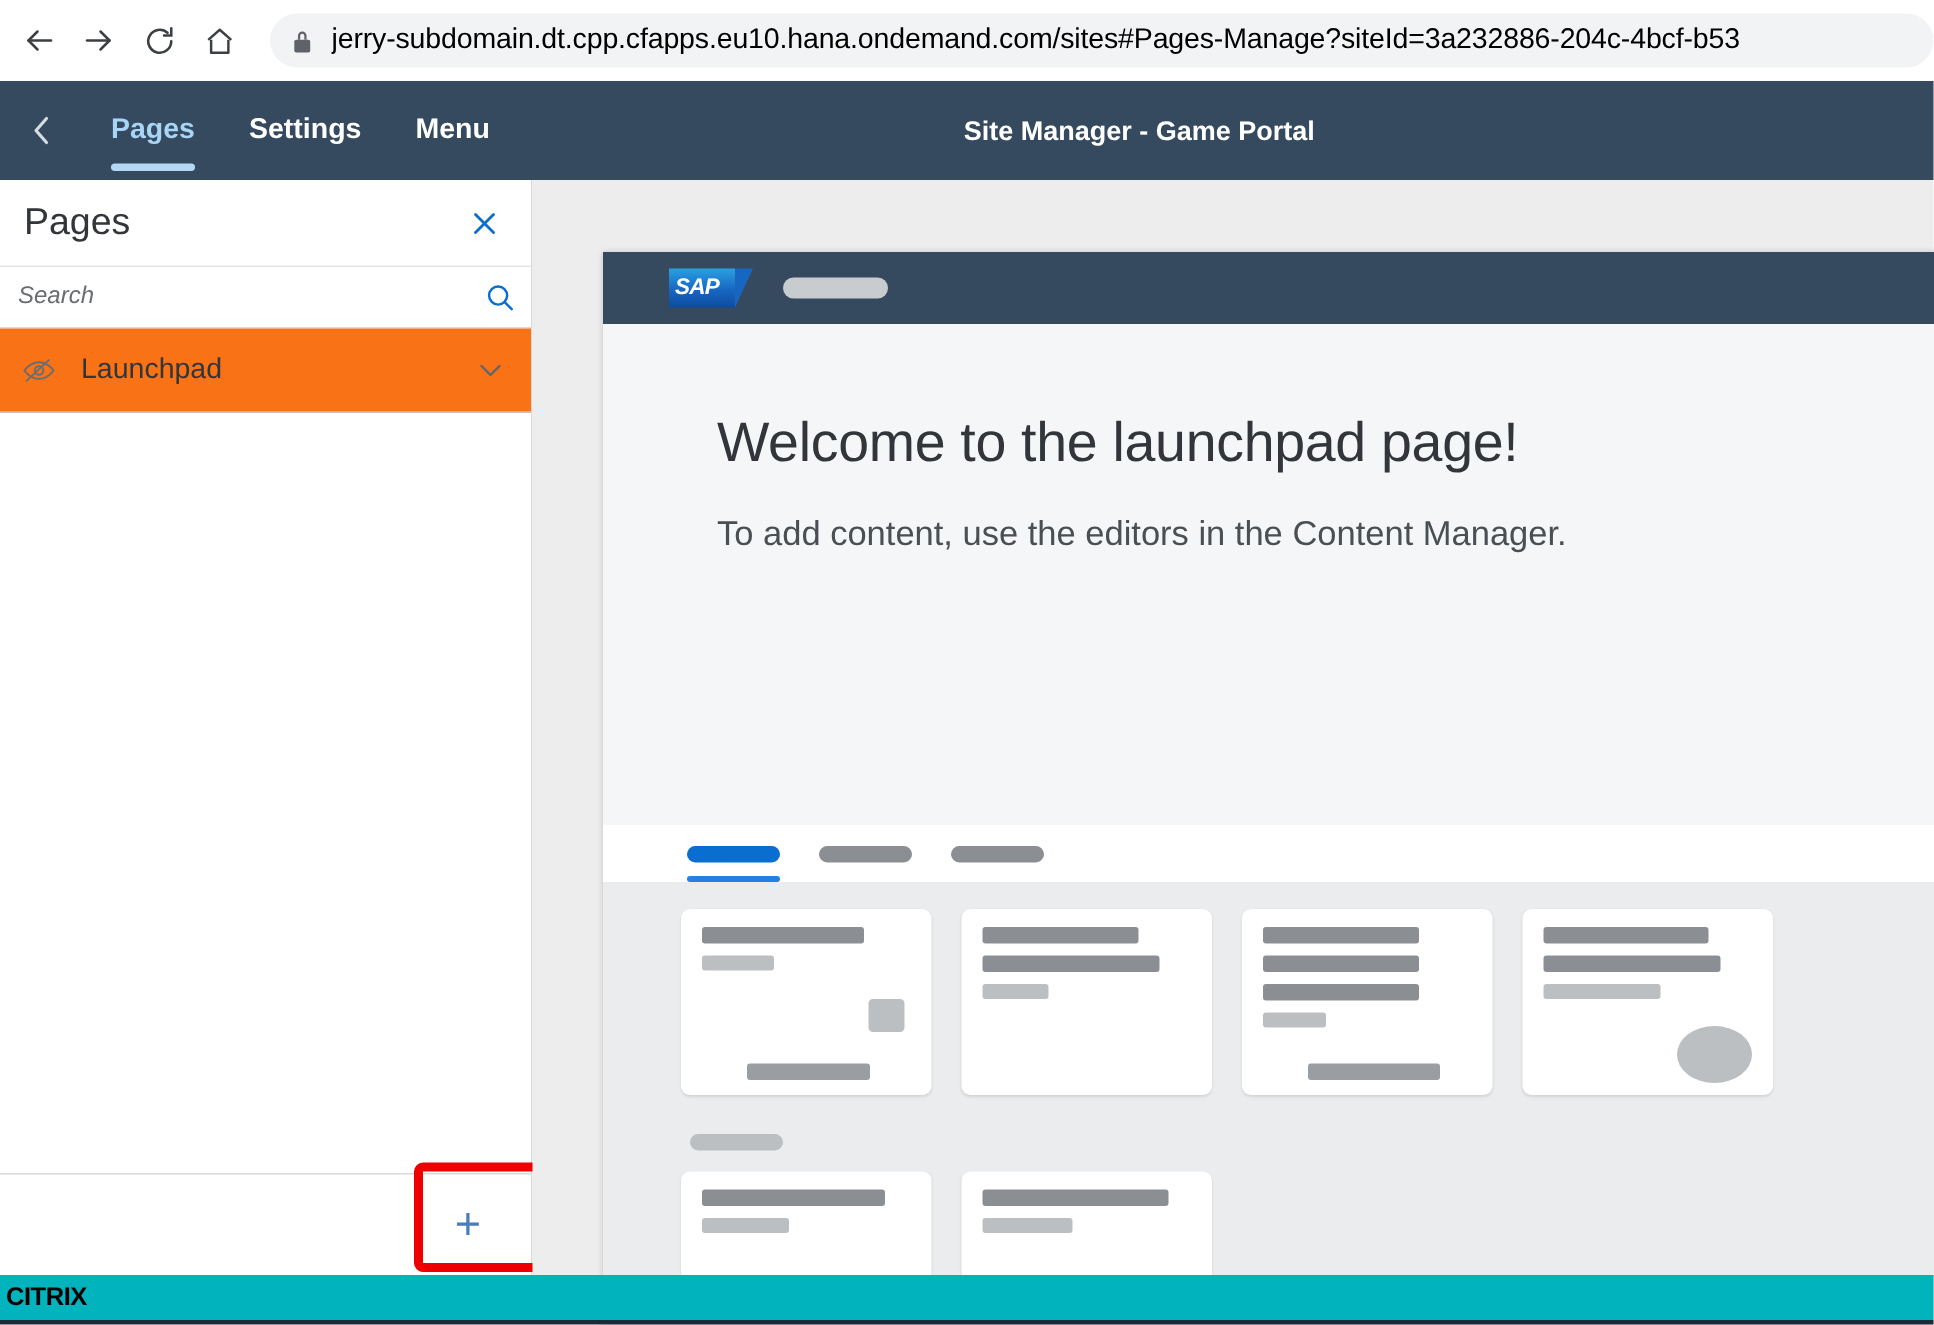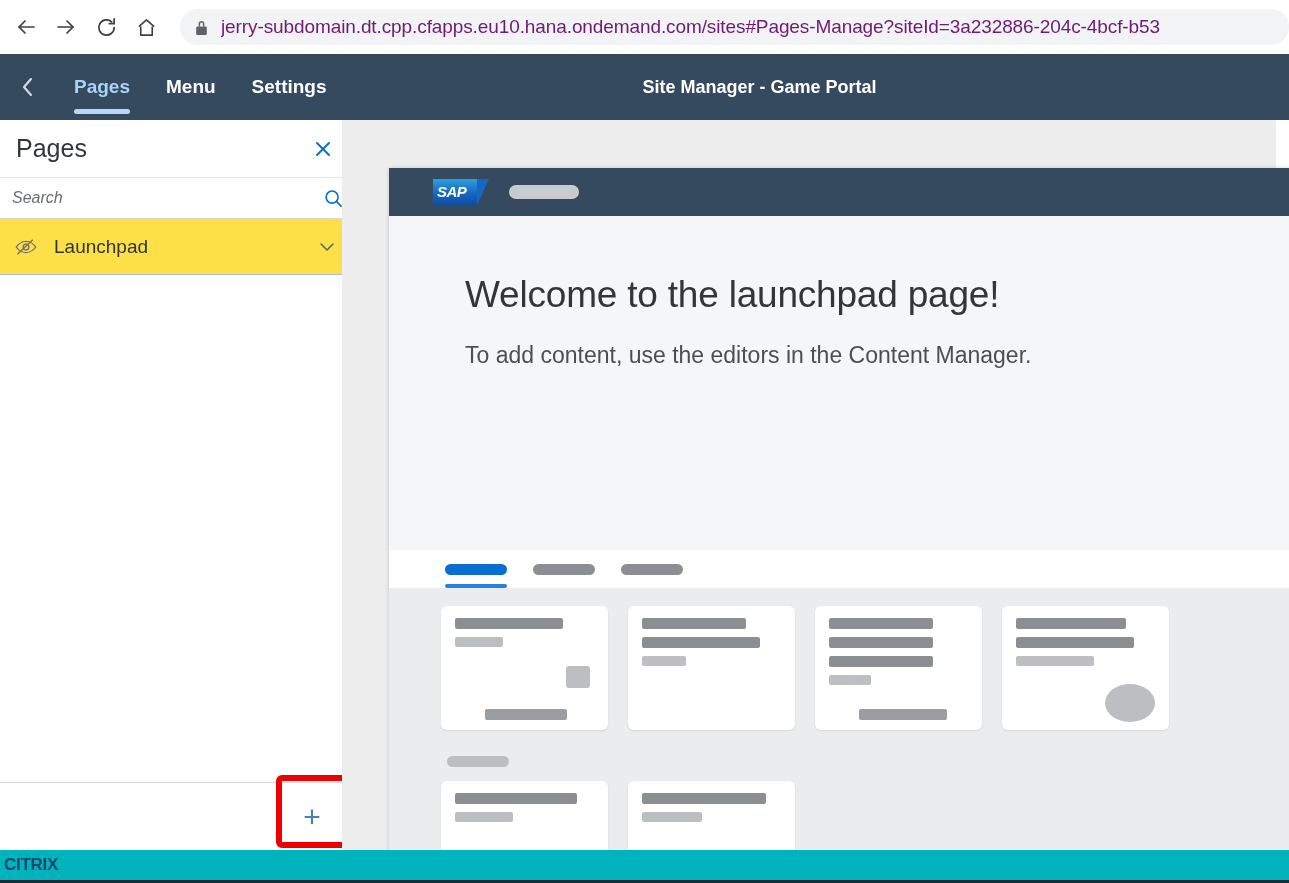--- a/index.html
+++ b/index.html
@@ -31,21 +31,21 @@
     background: #f1f3f4;
     border-radius: 18px;
     display: flex; align-items: center;
     padding: 0 14px;
     overflow: hidden;
     white-space: nowrap;
   }
   #lock-icon { flex: 0 0 auto; margin-right: 12px; display: flex; }
   #url-text {
     font-size: 19px;
-    color: #701a75;
+    color: #000000;
     letter-spacing: -0.1px;
     white-space: nowrap;
     overflow: hidden;
   }
 
   
   #app-header {
     position: absolute; left: 0; top: 54px; width: 1289px; height: 66px;
     background: #354a5f;
     display: flex; align-items: stretch;
@@ -117,21 +117,21 @@
     background: transparent;
   }
   #search-input::placeholder { color: #6a6d70; font-style: italic; opacity: 1; }
   #search-icon { color: #0a6ed1; display: flex; align-items: center; }
 
   #page-list { flex: 1 1 auto; }
   .page-item {
     height: 56px;
     display: flex; align-items: center;
     padding: 0 16px 0 14px;
-    background: #fde047;
+    background: #f97316;
     border-bottom: 1px solid #9ec2e0;
   }
   .page-item .eye { width: 34px; color: #6a6d70; display: flex; align-items: center; }
   .page-item .label { flex: 1 1 auto; font-size: 19px; color: #32363a; padding-left: 6px; }
   .page-item .chev { color: #5b6670; display: flex; align-items: center; }
 
   #sidebar-footer {
     height: 68px;
     border-top: 1px solid #d9d9d9;
     display: flex; align-items: center; justify-content: flex-end;
@@ -146,21 +146,21 @@
   }
   #add-highlight {
     position: absolute; left: 276px; top: 775px; width: 89px; height: 73px;
     border: 6px solid #ee0000;
     border-radius: 6px;
     pointer-events: none;
   }
 
   
   #canvas {
-    position: absolute; left: 342px; top: 120px; width: 934px; height: 730px;
+    position: absolute; left: 355px; top: 120px; width: 934px; height: 730px;
     background: #ededed;
   }
   #preview-shell {
     position: absolute; left: 47px; top: 48px; width: 1000px; height: 720px;
     background: #f7f7f7;
     box-shadow: 0 0 4px rgba(0,0,0,0.18);
     overflow: hidden;
   }
   #shell-bar {
     height: 48px; background: #354a5f;
@@ -266,21 +266,21 @@
   .tile.short { height: 80px; }
 
   
   #citrix-bar {
     position: absolute; left: 0; top: 850px; width: 1289px; height: 30px;
     background: #00b3bd;
     display: flex; align-items: center;
     padding-left: 4px;
   }
   #citrix-logo {
-    font-size: 17px; font-weight: bold; color: #0c4a6e;
+    font-size: 17px; font-weight: bold; color: #000000;
     letter-spacing: -0.3px;
   }
   #bottom-edge {
     position: absolute; left: 0; top: 880px; width: 1289px; height: 3px;
     background: #1b2a3a;
   }
 </style>
 </head>
 <body>
 
@@ -324,24 +324,24 @@
   <div id="back-chevron">
     <svg width="22" height="26" viewBox="0 0 22 26" fill="none" stroke="currentColor" stroke-width="2.1" stroke-linecap="round" stroke-linejoin="round">
         <polyline points="14,5 7,13 14,21"></polyline>
       </svg>
   </div>
   <div id="header-tabs">
     <div class="header-tab active">
         <span>Pages</span>
       </div>
     <div class="header-tab">
+        <span>Settings</span>
+      </div>
+    <div class="header-tab">
         <span>Menu</span>
-      </div>
-    <div class="header-tab">
-        <span>Settings</span>
       </div>
   </div>
   <div id="header-title">Site Manager - Game Portal</div>
 </div>
 
 <div id="sidebar">
   <div id="sidebar-header">
     <div id="sidebar-title">Pages</div>
     <div id="sidebar-close">
       <svg width="20" height="20" viewBox="0 0 20 20" fill="none" stroke="currentColor" stroke-width="1.9" stroke-linecap="round">

